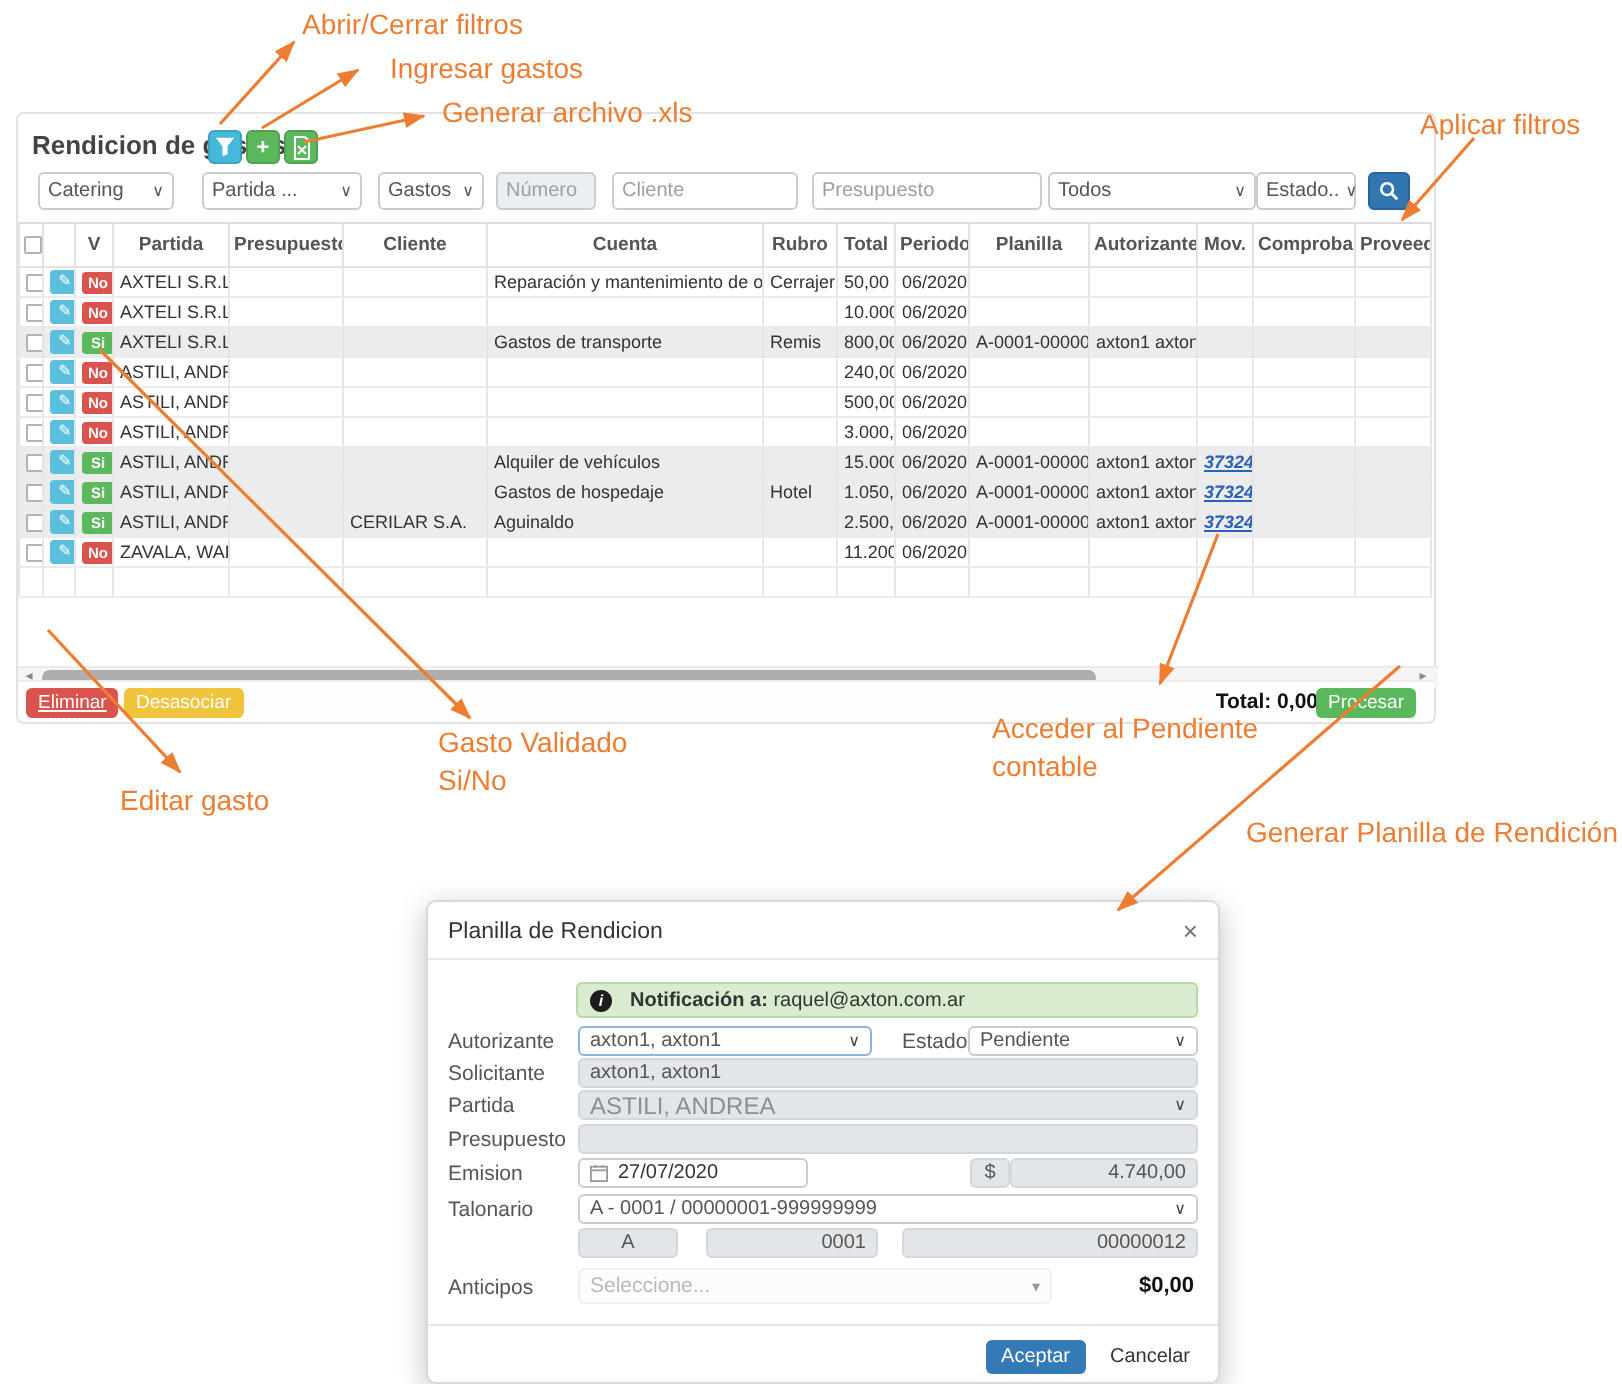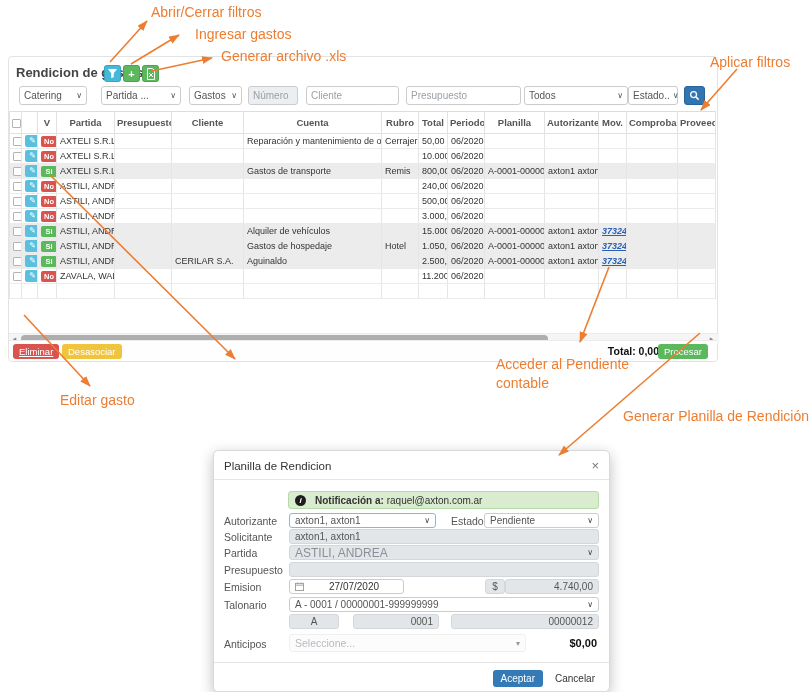--- a/index.html
+++ b/index.html
@@ -75,21 +75,21 @@
          border:1px solid #d9d9d9;border-radius:5px;box-shadow:0 4px 14px rgba(0,0,0,.25);}
   .m-title{position:absolute;left:10px;top:9px;font-size:11.5px;color:#333;}
   .m-close{position:absolute;right:10px;top:7px;font-size:13px;color:#777;cursor:pointer;}
   .m-hdiv{position:absolute;left:0;top:28px;width:100%;border-top:1px solid #e5e5e5;}
   .m-banner{position:absolute;left:74px;top:40px;width:311px;height:18px;background:#d9ecd0;
             border:1px solid #b7dba8;border-radius:3px;display:flex;align-items:center;padding:0 6px;
             font-size:10px;color:#333;}
   .m-banner .info{display:inline-flex;width:11px;height:11px;border-radius:50%;background:#1d1d1b;color:#fff;
             font-size:8px;font-weight:bold;align-items:center;justify-content:center;margin-right:9px;font-style:italic;}
   .m-label{position:absolute;left:10px;font-size:10.5px;color:#555;}
-  .m-field{position:absolute;font-size:10px;color:#555;border-radius:3px;height:15px;display:flex;align-items:center;padding:0 5px;gap:20px;}
+  .m-field{position:absolute;font-size:10px;color:#555;border-radius:3px;height:15px;display:flex;align-items:center;padding:0 5px;}
   .m-white{background:#fff;border:1px solid #ccc;justify-content:space-between;cursor:pointer;}
   .m-gray{background:#e3e6e9;border:1px solid #d3d7db;}
   .m-chev{font-size:8px;color:#444;}
   .m-btn{position:absolute;height:17px;border-radius:3px;font-size:10px;line-height:17px;padding:0 8px;cursor:pointer;border:none;font-family:inherit;}
 </style>
 </head>
 <body>
 
 <div id="stage">
 
@@ -385,20 +385,24 @@
       <span class="f-total">Total: 0,00</span>
       <button class="fbtn f-pro">Procesar</button>
     </div>
   </div>
 
   <div class="ann" style="left:151px;top:3px;">Abrir/Cerrar filtros</div>
   <div class="ann" style="left:195px;top:25px;">Ingresar gastos</div>
   <div class="ann" style="left:221px;top:47px;">Generar archivo .xls</div>
   <div class="ann" style="left:710px;top:53px;">Aplicar filtros</div>
   <div class="ann" style="left:60px;top:391px;">Editar gasto</div>
+  <div class="ann" style="left:219px;top:362px;">
+    <div>Gasto Validado</div>
+    <div>Si/No</div>
+  </div>
   <div class="ann" style="left:496px;top:355px;">
     <div>Acceder al Pendiente</div>
     <div>contable</div>
   </div>
   <div class="ann" style="left:623px;top:407px;">Generar Planilla de Rendición</div>
 
   <svg id="overlay">
     <defs>
       <marker id="ah" markerWidth="12" markerHeight="9" refX="10" refY="4" orient="auto" markerUnits="userSpaceOnUse">
         <path d="M0,0 L11,4 L0,8 Z" fill="#ED7D31"></path>

